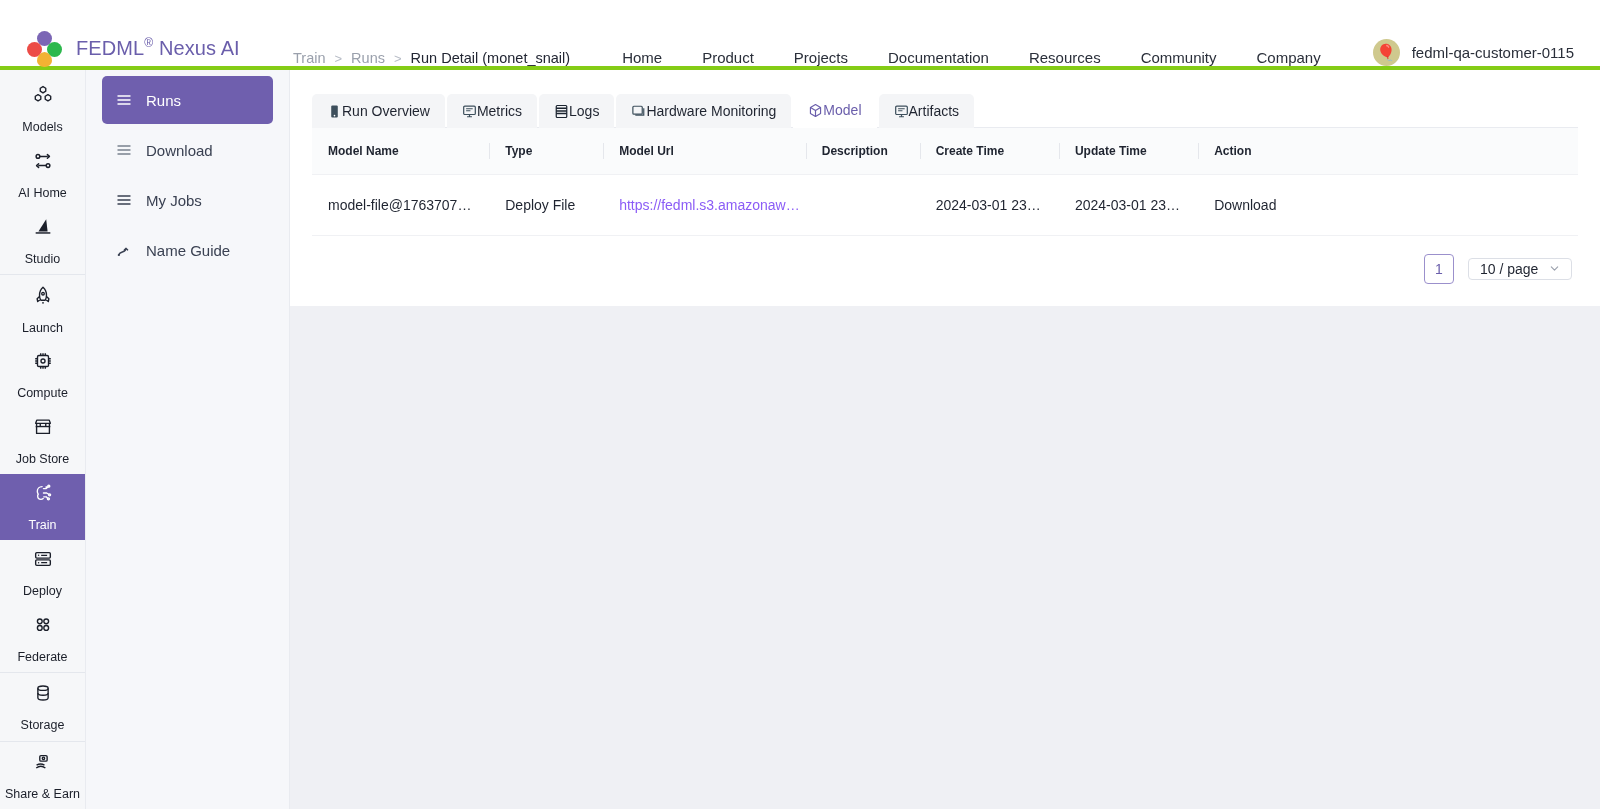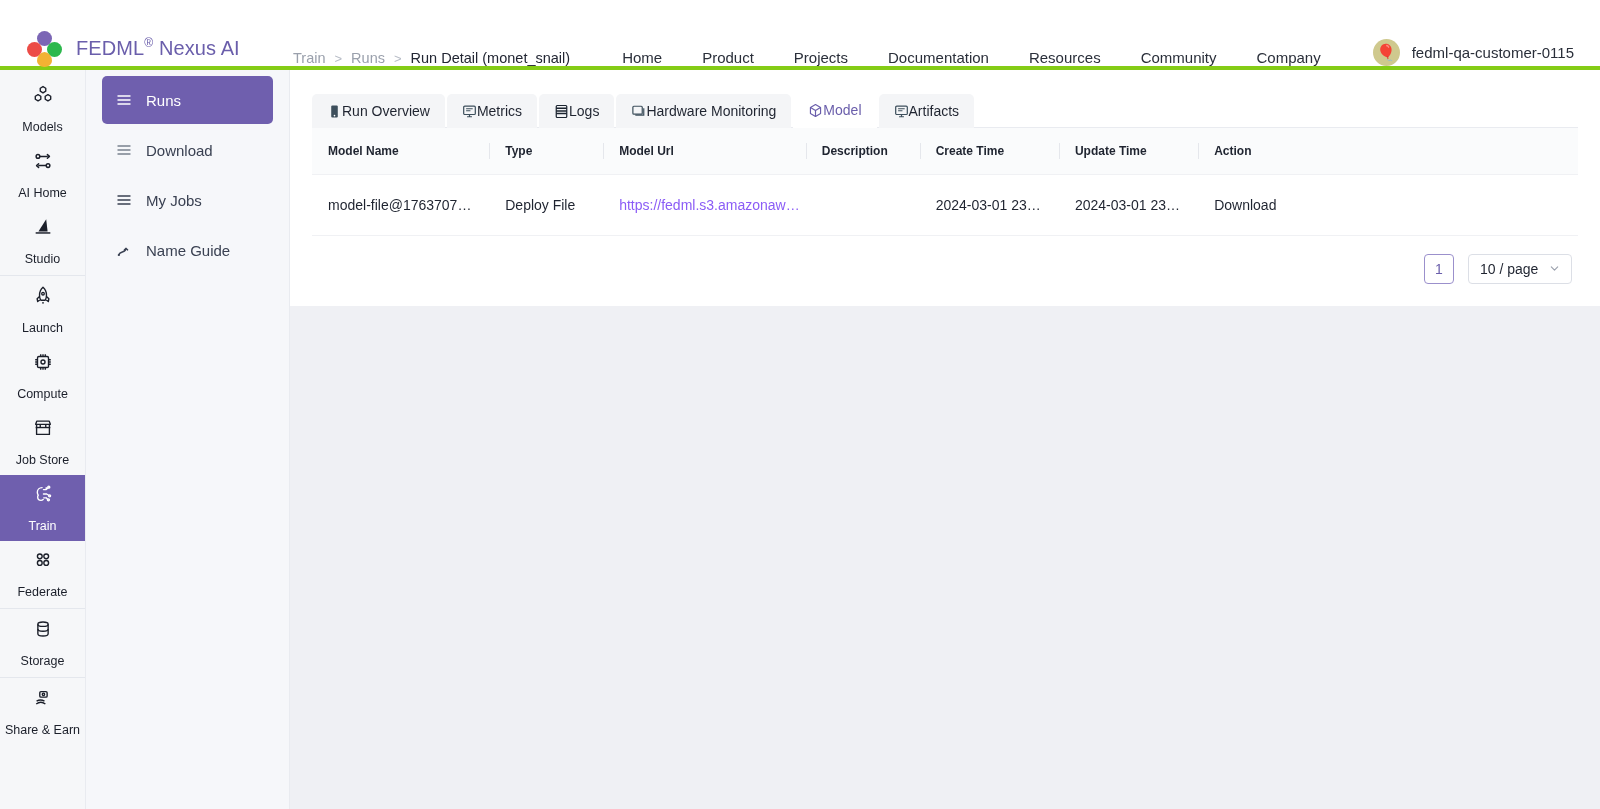--- a/index.html
+++ b/index.html
@@ -114,21 +114,21 @@
   td.link-cell a { color: #8b5cf6; text-decoration: none; }
   td.action-cell { color: #1f2430; }
 
   .pager { display: flex; align-items: center; justify-content: flex-end; gap: 14px; padding: 18px 6px 22px 0; }
   .page-num {
     width: 30px; height: 30px; border: 1px solid #9b90cc; border-radius: 4px;
     display: flex; align-items: center; justify-content: center;
     font-size: 14px; color: #6a5eab; background: #fff; cursor: pointer;
   }
   .page-size {
-    height: 30px; min-width: 104px; border: 1px solid #dcdfe6; border-radius: 4px;
+    height: 22px; min-width: 104px; border: 1px solid #dcdfe6; border-radius: 4px;
     display: flex; align-items: center; justify-content: space-between; gap: 10px;
     padding: 0 11px; font-size: 14px; color: #1f2430; background: #fff; cursor: pointer;
   }
   .chev { color: #9aa0ac; font-size: 11px; }
   .filler { flex: 1 1 auto; background: #eff0f4; }
 </style>
 </head>
 <body>
 
 <div class="app">
@@ -256,20 +256,32 @@
             <path d="M11 5c-3 0-5.2 2.2-5.2 5.2 0 1.2.4 2.3 1 3.1-.4.6-.6 1.2-.6 2 0 2 1.6 3.6 3.6 3.6 1 0 1.8-.4 2.4-1"></path>
             <path d="M12.5 7.2h3M15.5 7.2l2.2-2.1M15.5 7.2V5M12.5 12h3.5M16 12l2.6 1.6M12.8 16.2h2.6M15.4 16.2l2 1.8"></path>
             <circle cx="18.3" cy="4.5" r="1.1"></circle>
               <circle cx="19.2" cy="14" r="1.1"></circle>
               <circle cx="17.9" cy="18.4" r="1.1"></circle>
           </svg>
         </span>
         <span class="ri-label">Train</span>
       </div>
 
+      <div class="rail-item">
+        <span>
+          <svg width="22" height="22" viewBox="0 0 24 24" fill="none" stroke="currentColor" stroke-width="1.5">
+            <rect x="4" y="5" width="16" height="6" rx="1.2"></rect>
+            <rect x="4" y="13" width="16" height="6" rx="1.2"></rect>
+            <circle cx="7.2" cy="8" r=".8" fill="currentColor" stroke="none"></circle>
+            <path d="M10 8h6.5M10 16h6.5"></path>
+            <circle cx="7.2" cy="16" r=".8" fill="currentColor" stroke="none"></circle>
+          </svg>
+        </span>
+        <span class="ri-label">Deploy</span>
+      </div>
 
       <div class="rail-item">
         <span>
           <svg width="22" height="22" viewBox="0 0 24 24" fill="none" stroke="currentColor" stroke-width="1.5">
             <circle cx="8.5" cy="8" r="2.6"></circle>
               <circle cx="15.5" cy="8" r="2.6"></circle>
             <circle cx="8.5" cy="15.2" r="2.6"></circle>
               <circle cx="15.5" cy="15.2" r="2.6"></circle>
           </svg>
         </span>

